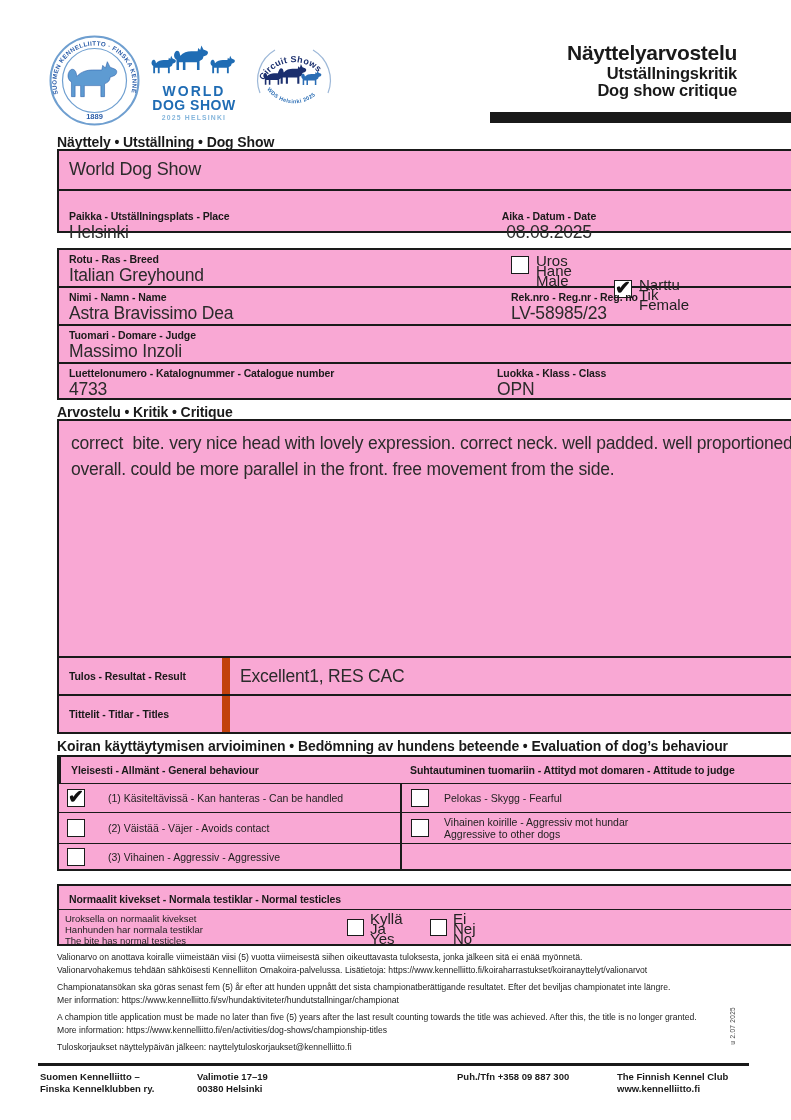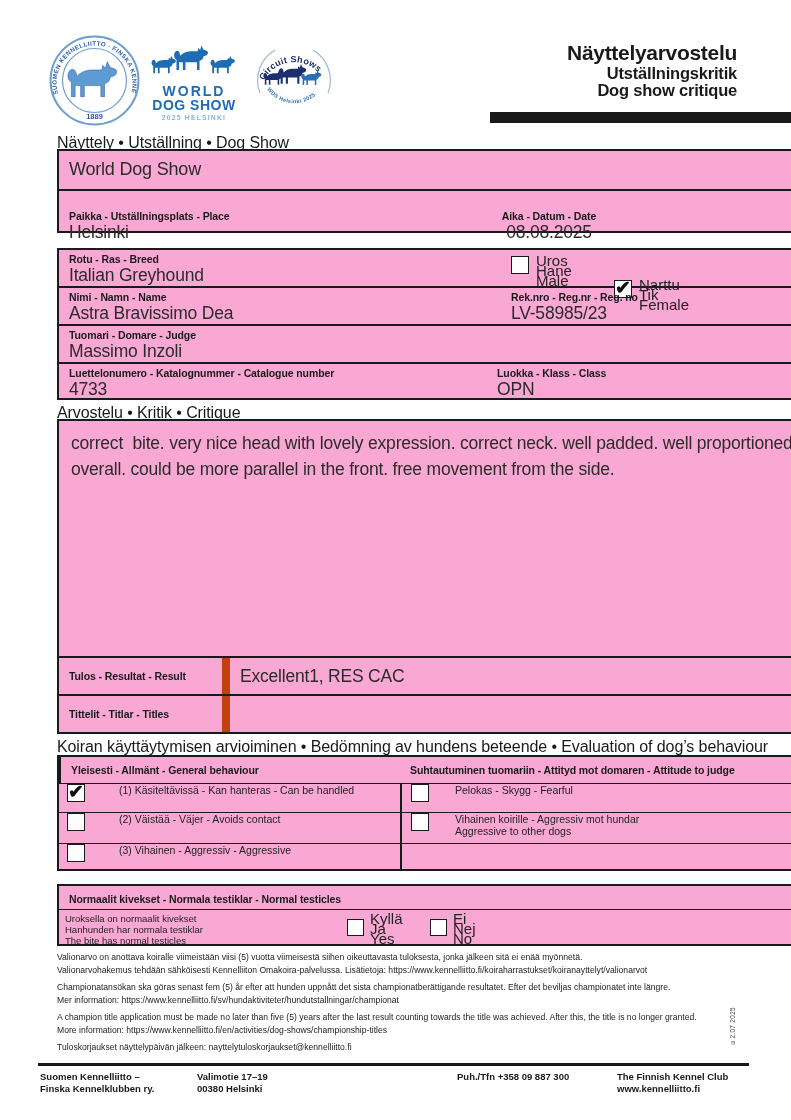--- a/index.html
+++ b/index.html
@@ -11,21 +11,21 @@
   .logo { position:absolute; }
   .logo-fkc { left:48px; top:34px; }
   .logo-wds { left:147px; top:37px; }
   .logo-circuit { left:252px; top:38px; }
   .title-block { position:absolute; right:54px; top:42px; text-align:right; line-height:1.08; }
   .title-fi { font-size:21px; font-weight:700; letter-spacing:-0.3px; }
   .title-sv, .title-en { font-size:16.5px; font-weight:700; letter-spacing:-0.2px; }
   .title-bar { position:absolute; left:490px; right:0; top:112px; height:11px; background:#191919; }
 
   
-  .sec-head { position:absolute; left:57px; font-size:16px; font-weight:400; letter-spacing:-0.1px; }
+  .sec-head { position:absolute; left:57px; font-size:14px; font-weight:700; letter-spacing:-0.1px; }
   .fbox { position:absolute; left:57px; width:780px; border:2px solid #1a1a1a; background:#f9a8d4; }
   .flabel { font-size:10.5px; font-weight:700; letter-spacing:-0.1px; }
   .fvalue { font-size:17.5px; font-weight:400; color:#2b2b2b; letter-spacing:-0.2px; }
   .frow { position:relative; padding:3px 0 0 10px; }
   .bb { border-bottom:2px solid #1a1a1a; }
 
   .checkbox { position:relative; width:18px; height:18px; border:1.6px solid #1a1a1a; background:#fff; flex:0 0 auto; }
   .checkbox.checked::after { content:"\2714"; position:absolute; left:0px; top:-5px; font-size:19px; font-weight:700; color:#111; }
   .cbx-lines { font-size:15px; line-height:10px; color:#222; }
 
@@ -52,21 +52,21 @@
   .result-row { display:flex; height:38px; border-top:2px solid #1a1a1a; }
   .result-label-cell { width:171px; border-right:8px solid #c2410c; display:flex; align-items:center; padding-left:10px; }
   .result-value-cell { flex:1; display:flex; align-items:center; padding-left:10px; }
 
   
   .behaviour-table { top:755px; height:116px; display:grid; grid-template-columns:341px 1fr; grid-template-rows:27px 29px 31px 1fr; }
   .bcell { position:relative; }
   .bcell.r { border-left:2px solid #1a1a1a; }
   .bcell.line { border-bottom:1.5px solid #1a1a1a; }
   .bhead { display:flex; align-items:center; padding-left:10px; }
-  .bitem { display:flex; align-items:flex-start; gap:11px; }
+  .bitem { display:flex; align-items:center; gap:0; }
   .bitem .checkbox { margin-left:8px; }
   .bitem .blabel { font-size:10.5px; color:#222; margin-left:23px; line-height:12px; }
   .bitem.r .checkbox { margin-left:9px; }
   .bitem.r .blabel { margin-left:15px; }
 
   
   .testicle-box { top:884px; height:62px; }
   .testicle-head { padding:3px 0 2px 10px; border-bottom:1.5px solid #1a1a1a; }
   .testicle-body { position:relative; height:38px; padding:3px 0 0 6px; }
   .t-lines { font-size:9.5px; line-height:11px; color:#222; }

